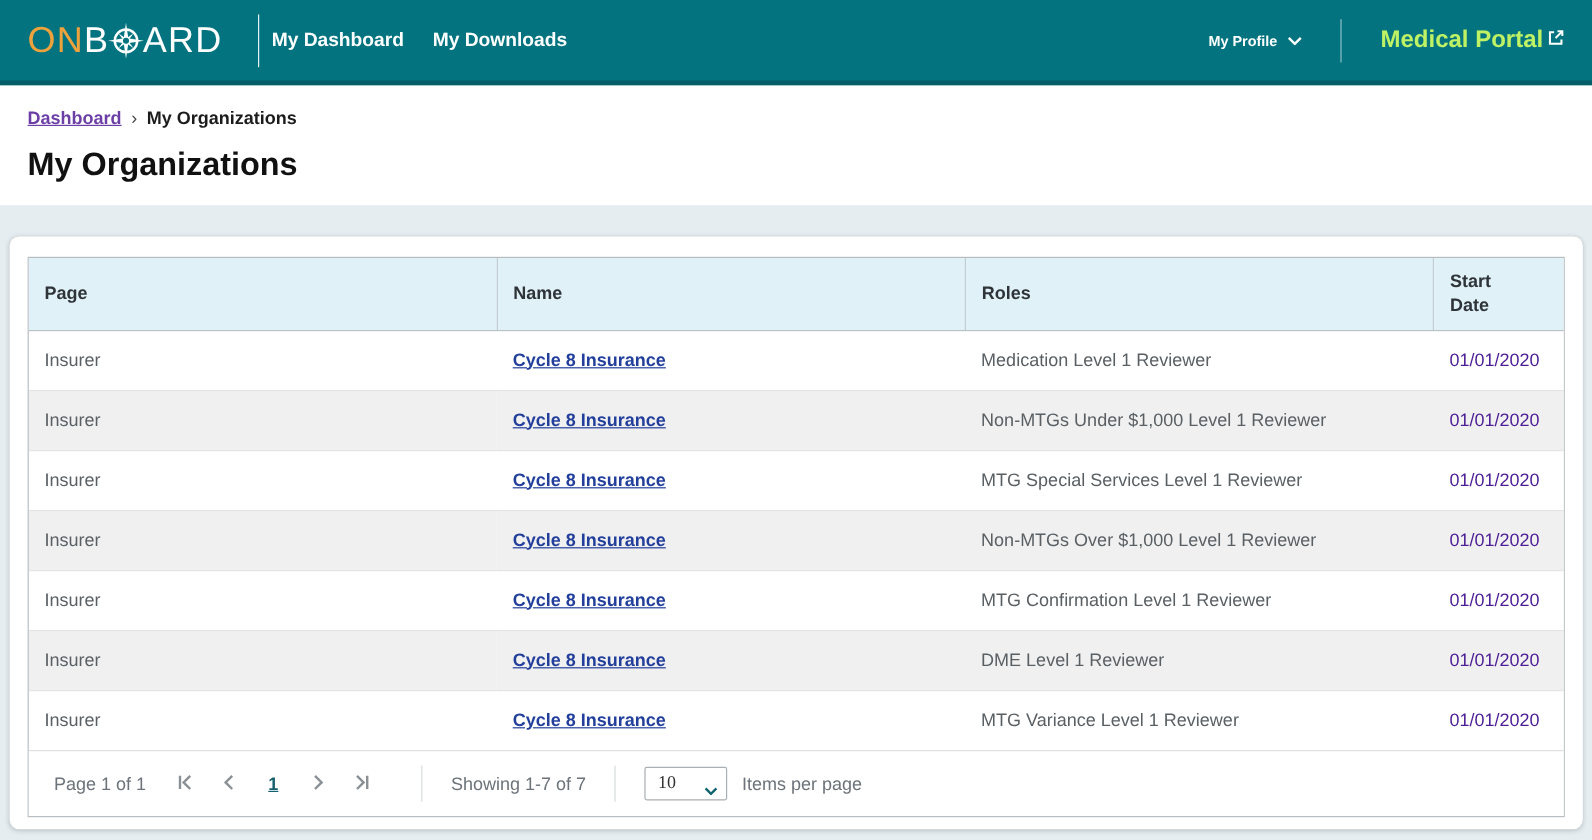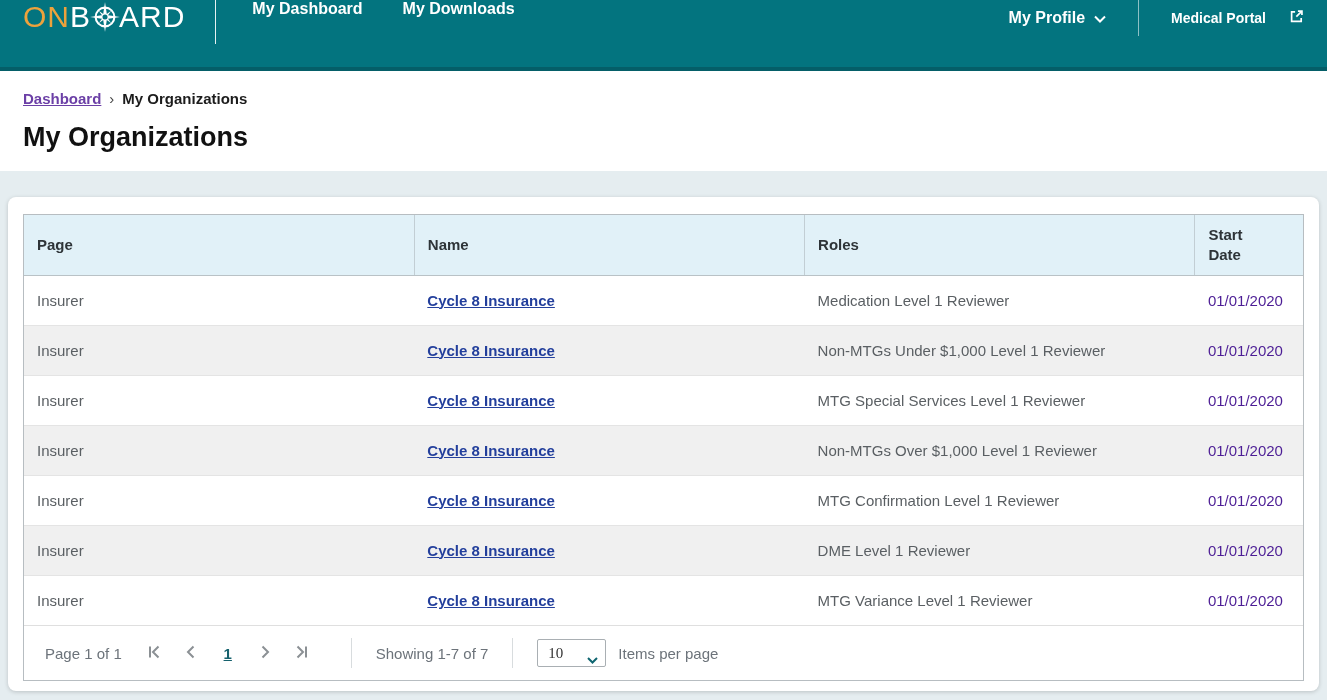--- a/index.html
+++ b/index.html
@@ -6,47 +6,47 @@
   html, body { margin: 0; padding: 0; }
   body {
     width: 1327px; height: 700px; overflow: hidden;
     font-family: "Liberation Sans", sans-serif;
     background: #ffffff; color: #222;
   }
 
   
   .topnav {
     height: 71px; background: #03747F; border-bottom: 4px solid #045E68;
-    display: flex; align-items: flex-start; padding: 0 23px;
+    display: flex; align-items: center; padding: 0 23px;
   }
   .logo { display: flex; align-items: center; font-size: 30px; letter-spacing: 1px; cursor: pointer; }
   .logo .lg-orange { color: #EDA23C; }
   .logo .lg-white  { color: #FFFFFF; }
   .logo svg { margin: 0 -1px; display: block; }
   .nav-divider {
     width: 1px; height: 44px; background: rgba(255,255,255,0.9);
     margin: 0 10px 0 30px;
   }
-  .nav-links { display: flex; gap: 40px; margin-left: 26px; }
+  .nav-links { display: flex; gap: 24px; }
   .nav-link {
     color: #fff; font-size: 16px; font-weight: bold; cursor: pointer;
     text-decoration: none;
   }
   .nav-right { margin-left: auto; display: flex; align-items: center; }
   .profile-trigger {
     display: flex; align-items: center; gap: 9px; color: #fff;
-    font-size: 16px; font-weight: bold; cursor: pointer;
+    font-size: 12px; font-weight: bold; cursor: pointer;
   }
   .nav-divider2 {
     width: 1px; height: 36px; background: rgba(255,255,255,0.55);
     margin: 0 32px;
   }
   .portal-link {
-    display: flex; align-items: center; gap: 23px; color: #ffffff;
-    font-size: 14px; font-weight: bold; cursor: pointer; text-decoration: none;
+    display: flex; align-items: center; gap: 3px; color: #bef264;
+    font-size: 20px; font-weight: bold; cursor: pointer; text-decoration: none;
   }
 
   
   .crumb-bar { padding: 19px 23px 0; font-size: 15px; display: flex; align-items: center; gap: 8px; }
   .crumb-link { color: #6B3FA6; font-weight: bold; text-decoration: underline; cursor: pointer; }
   .crumb-sep { color: #444; font-size: 15px; }
   .crumb-current { color: #1C1C1C; font-weight: bold; }
   .page-title {
     margin: 15px 0 0; padding: 0 23px 18px;
     font-size: 27px; font-weight: bold; color: #111;

